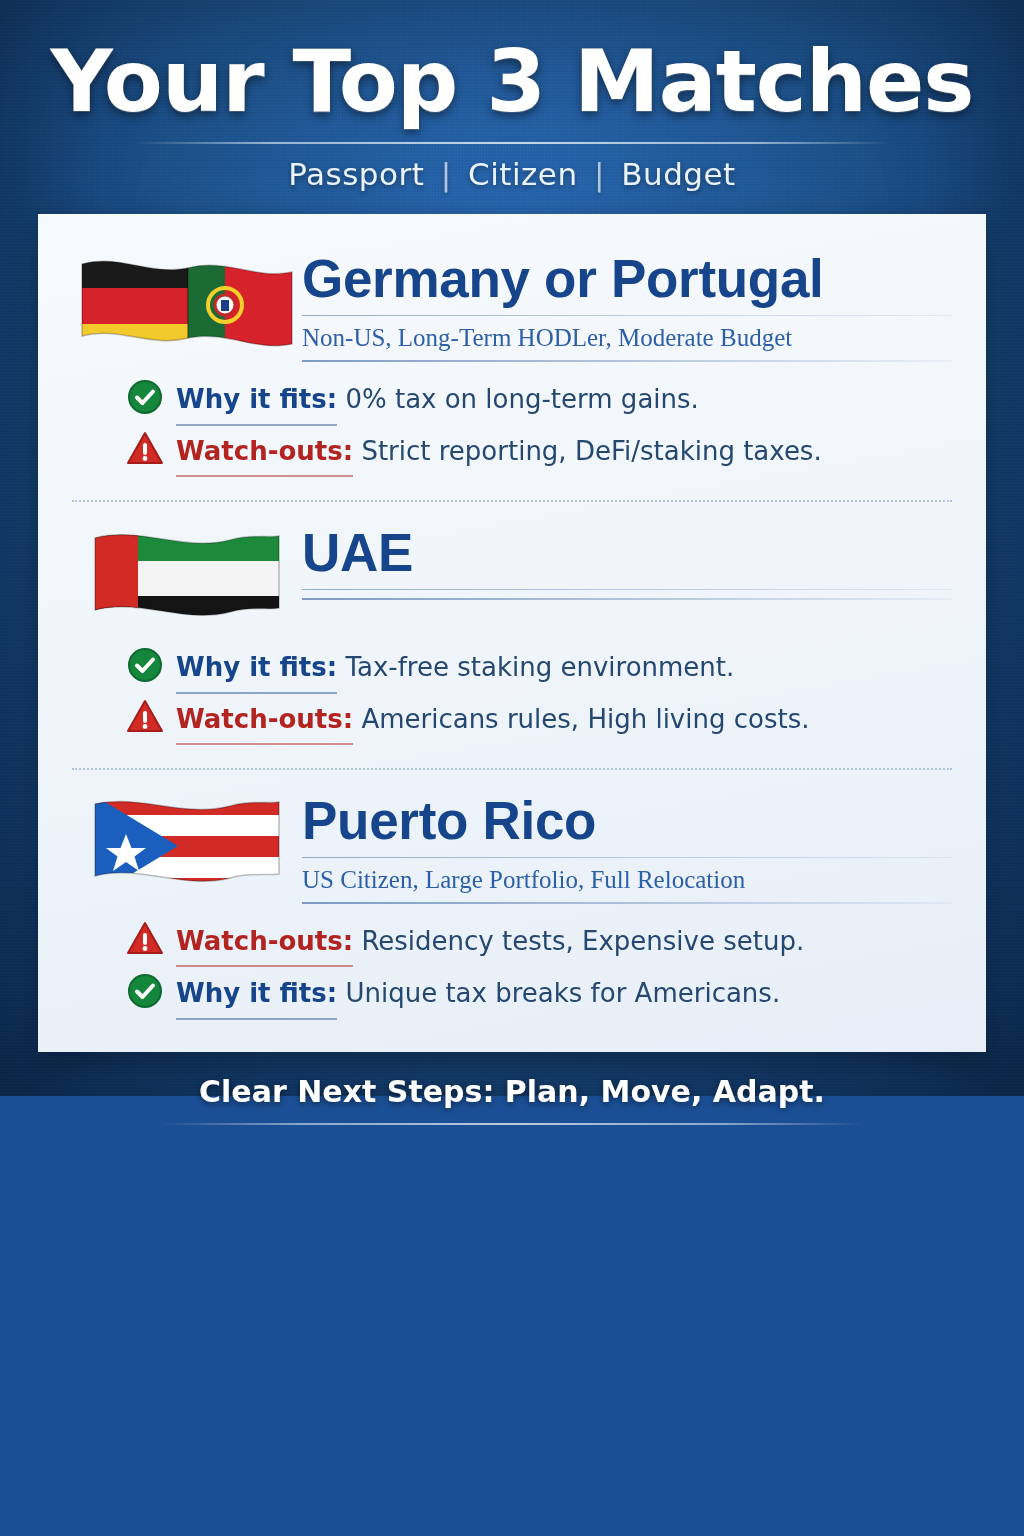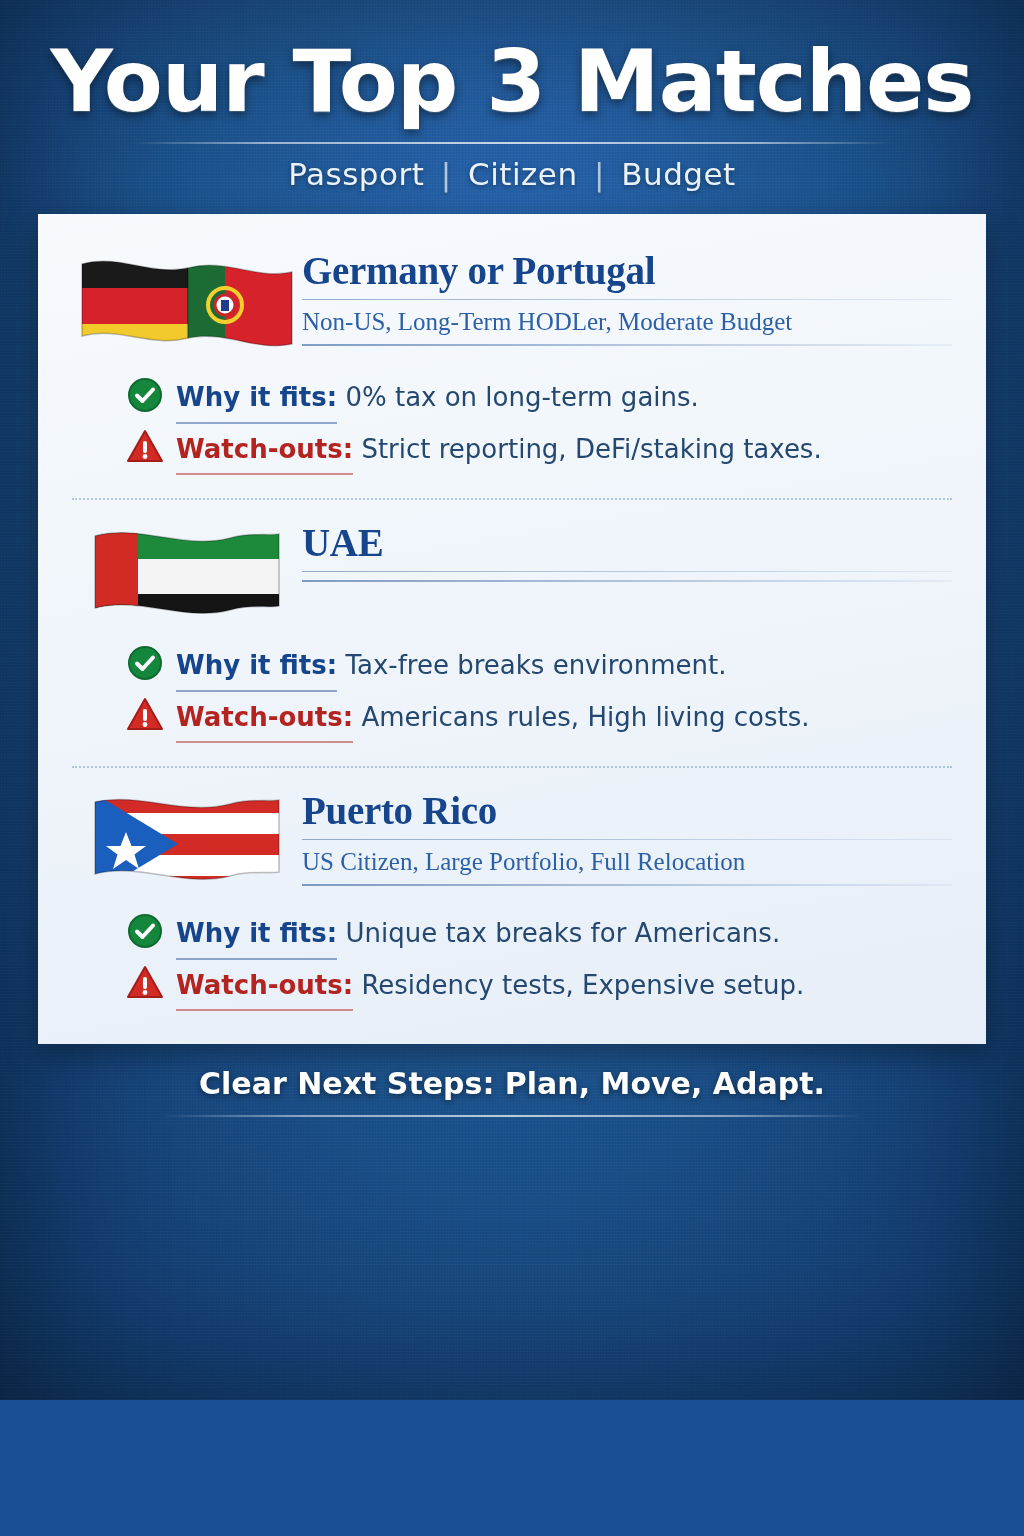--- a/index.html
+++ b/index.html
@@ -9,21 +9,21 @@
   body {
     width: 1024px;
     height: 1536px;
     font-family: "Liberation Sans", sans-serif;
     background: #1b4f95;
     overflow: hidden;
   }
   .poster {
     position: relative;
     width: 1024px;
-    height: 1400px;
+    height: 1096px;
     background:
       radial-gradient(ellipse at 50% 30%, #2a6ab8 0%, #1d548f 45%, #133f74 80%, #0e3460 100%);
     box-sizing: border-box;
   }
   .poster::before {
     content: "";
     position: absolute;
     inset: 0;
     background-image:
       repeating-linear-gradient(0deg, rgba(255,255,255,0.025) 0px, rgba(255,255,255,0.025) 1px, transparent 1px, transparent 3px),
@@ -97,23 +97,23 @@
     display: flex;
     align-items: center;
     justify-content: center;
     padding-top: 6px;
   }
   .headtext {
     flex: 1 1 auto;
     padding-top: 2px;
   }
   .country {
-    font-family: Liberation Serif, serif;
+    font-family: Liberation Sans, sans-serif;
     font-weight: bold;
-    font-size: 39px;
+    font-size: 53px;
     color: #16458c;
     margin: 0 0 6px;
     letter-spacing: -0.3px;
   }
   .rule-soft {
     height: 1px;
     background: linear-gradient(to right, rgba(30,80,150,0.45), rgba(30,80,150,0.08));
     margin: 0 0 8px;
   }
   .profile {
@@ -306,21 +306,21 @@
       <div class="points">
         <div class="point">
           <span class="badge">
             <svg width="38" height="38" viewBox="0 0 38 38" aria-hidden="true">
               <circle cx="19" cy="19" r="16" fill="#14873c" stroke="#0e6a2e" stroke-width="2"></circle>
               <path d="M11 19.5 L16.5 25 L27 13.5" fill="none" stroke="#ffffff" stroke-width="4" stroke-linecap="round" stroke-linejoin="round"></path>
             </svg>
           </span>
           <span class="pt-text">
             <span class="lbl-fit">Why it fits:</span> 
-            <span class="pt-body">Tax-free breaks environment.</span>
+            <span class="pt-body">Tax-free staking environment.</span>
           </span>
         </div>
         <div class="point">
           <span class="badge">
             <svg width="38" height="38" viewBox="0 0 38 38" aria-hidden="true">
               <path d="M19 3 L36 33 L2 33 Z" fill="#d22b26" stroke="#a51c18" stroke-width="2" stroke-linejoin="round"></path>
               <rect x="17" y="13" width="4" height="12" rx="2" fill="#ffffff"></rect>
               <circle cx="19" cy="28.5" r="2.4" fill="#ffffff"></circle>
             </svg>
           </span>
@@ -359,40 +359,40 @@
           <div class="country">Puerto Rico</div>
           <div class="rule-soft"></div>
           <div class="profile">US Citizen, Large Portfolio, Full Relocation</div>
           <div class="rule-strong"></div>
         </div>
       </div>
       <div class="points">
         <div class="point">
           <span class="badge">
             <svg width="38" height="38" viewBox="0 0 38 38" aria-hidden="true">
-              <circle cx="19" cy="19" r="16" fill="#14873c" stroke="#0e6a2e" stroke-width="2"></circle>
-              <path d="M11 19.5 L16.5 25 L27 13.5" fill="none" stroke="#ffffff" stroke-width="4" stroke-linecap="round" stroke-linejoin="round"></path>
-            </svg>
-          </span>
-          <span class="pt-text">
-            <span class="lbl-fit">Why it fits:</span> 
-            <span class="pt-body">Unique tax breaks for Americans.</span>
-          </span>
-        </div>
-        <div class="point">
-          <span class="badge">
-            <svg width="38" height="38" viewBox="0 0 38 38" aria-hidden="true">
               <path d="M19 3 L36 33 L2 33 Z" fill="#d22b26" stroke="#a51c18" stroke-width="2" stroke-linejoin="round"></path>
               <rect x="17" y="13" width="4" height="12" rx="2" fill="#ffffff"></rect>
               <circle cx="19" cy="28.5" r="2.4" fill="#ffffff"></circle>
             </svg>
           </span>
           <span class="pt-text">
             <span class="lbl-watch">Watch-outs:</span> 
             <span class="pt-body">Residency tests, Expensive setup.</span>
+          </span>
+        </div>
+        <div class="point">
+          <span class="badge">
+            <svg width="38" height="38" viewBox="0 0 38 38" aria-hidden="true">
+              <circle cx="19" cy="19" r="16" fill="#14873c" stroke="#0e6a2e" stroke-width="2"></circle>
+              <path d="M11 19.5 L16.5 25 L27 13.5" fill="none" stroke="#ffffff" stroke-width="4" stroke-linecap="round" stroke-linejoin="round"></path>
+            </svg>
+          </span>
+          <span class="pt-text">
+            <span class="lbl-fit">Why it fits:</span> 
+            <span class="pt-body">Unique tax breaks for Americans.</span>
           </span>
         </div>
       </div>
     </div>
 
   </div>
 
   <div class="footer">
     <div class="footer-text">Clear Next Steps: Plan, Move, Adapt.</div>
     <div class="footer-rule"></div>

